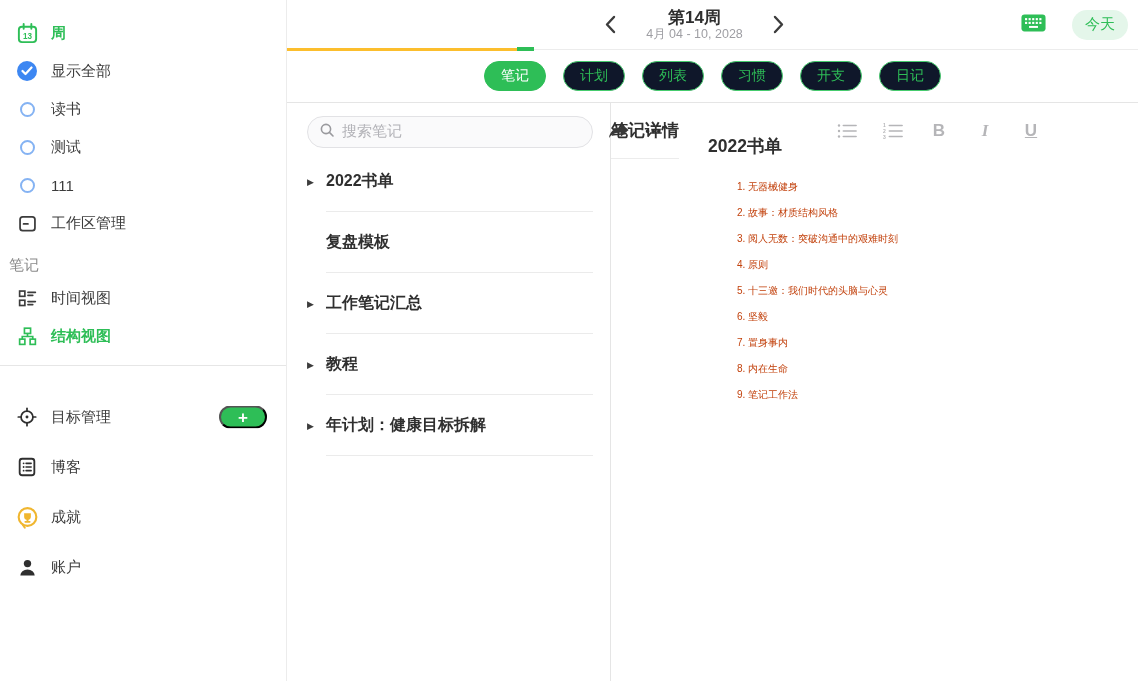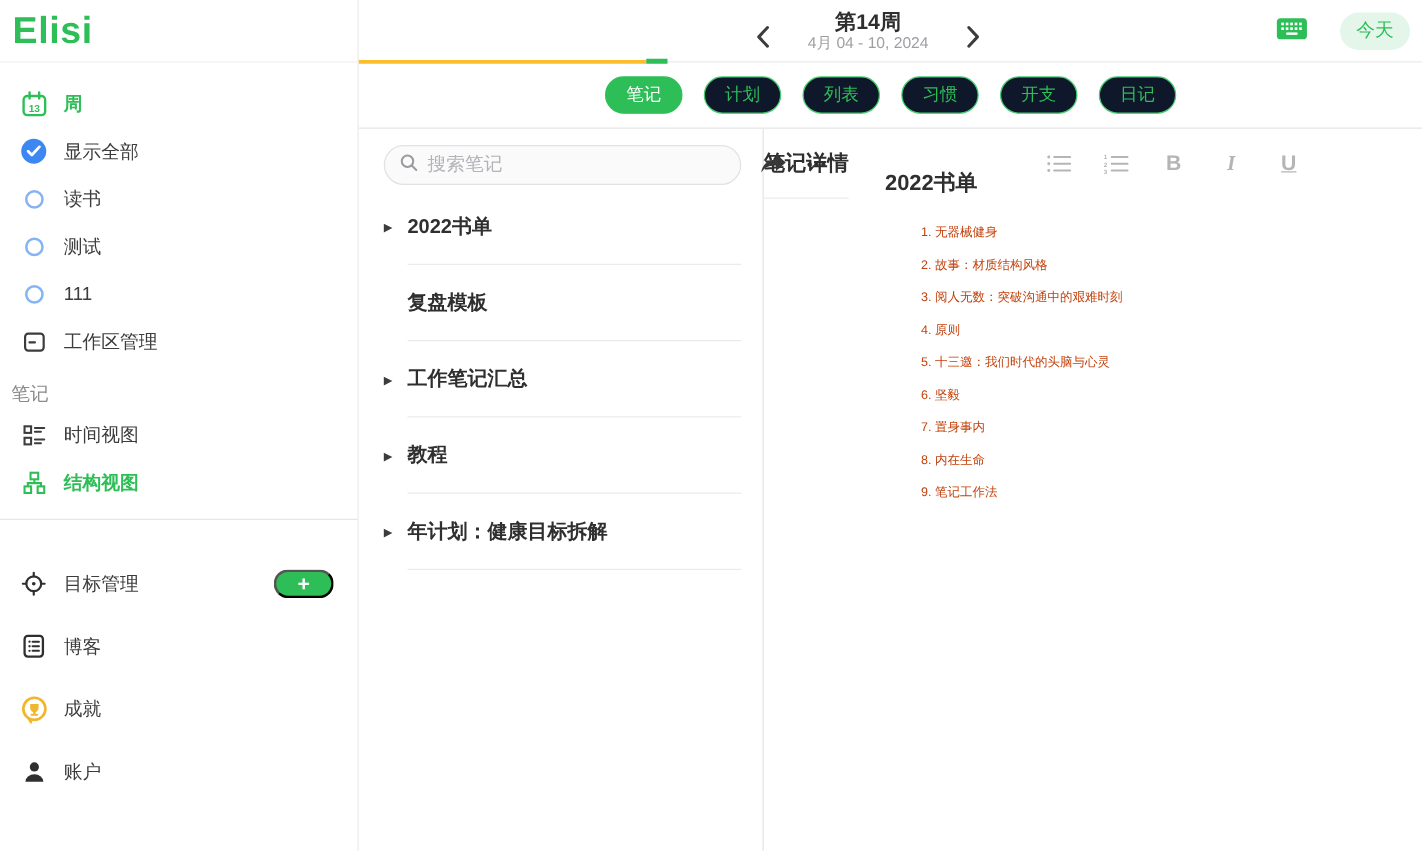--- a/index.html
+++ b/index.html
@@ -33,21 +33,21 @@
   .sub-item{}
   .side-divider{border:none;border-top:1px solid #e6e6e6;margin:10px 0 0 0}
   .bottom-nav{margin-top:26px}
   .bottom-nav .nav-item{height:50px;position:relative}
   .add-pill{position:absolute;right:19px;top:50%;transform:translateY(-50%);width:48px;height:23px;background:var(--green);border-radius:13px;color:#fff;display:flex;align-items:center;justify-content:center;cursor:pointer}
   .add-pill::before{content:"+";font-size:17px;font-weight:bold;line-height:1}
 
   
   .main{flex:1;display:flex;flex-direction:column;min-width:0}
   .header{height:50px;min-height:50px;position:relative;border-bottom:1px solid var(--divider);display:flex;align-items:center;justify-content:center}
-  .week-nav{display:flex;align-items:flex-end;gap:28px;transform:translateX(-18px)}
+  .week-nav{display:flex;align-items:center;gap:28px;transform:translateX(-18px)}
   .chev{background:none;border:none;cursor:pointer;display:flex;align-items:center;padding:2px}
   .week-titles{text-align:center}
   .week-title{font-size:17px;font-weight:bold;color:var(--ink);line-height:19px}
   .week-range{font-size:12.5px;color:var(--gray);line-height:14px}
   .header-right{position:absolute;right:10px;top:0;height:100%;display:flex;align-items:center;gap:26px}
   .kb-btn{background:none;border:none;cursor:pointer;display:flex;align-items:center}
   .today-pill{background:var(--green-light);color:var(--green);font-size:15px;height:30px;padding:14px 13px;border:none;border-radius:16px;cursor:pointer;display:flex;align-items:center}
   .progress{position:absolute;left:0;bottom:-2px;display:flex;align-items:flex-end;z-index:3}
   .progress .seg-y{width:230px;height:3px;background:var(--yellow)}
   .progress .seg-g{width:17px;height:4px;background:var(--green)}
@@ -88,21 +88,20 @@
   .note-body{flex:1;padding:31px 30px 0 29px;overflow:hidden}
   .note-title{font-size:17.5px;font-weight:bold;color:var(--ink)}
   .note-ol{margin:16px 0 0 0;padding-left:40px;font-size:10px;color:#c2410c;line-height:26px}
 </style>
 </head>
 <body>
 
 <div class="app">
 
   <aside class="sidebar">
-    <div class="logo">Elisi</div>
 
     <nav class="nav">
       <div class="nav-item green-text">
         <span class="ic">
           <svg width="23" height="23" viewBox="0 0 24 24" fill="none">
             <rect x="3" y="5" width="18" height="16" rx="3.2" stroke="#2ebe57" stroke-width="2"></rect>
             <line x1="8" y1="2" x2="8" y2="7" stroke="#2ebe57" stroke-width="2" stroke-linecap="round"></line>
             <line x1="16" y1="2" x2="16" y2="7" stroke="#2ebe57" stroke-width="2" stroke-linecap="round"></line>
             <text x="12" y="18.2" font-size="8.5" font-weight="bold" text-anchor="middle" fill="#2ebe57">13</text>
           </svg>
@@ -243,21 +242,21 @@
 
     <header class="header">
       <div class="week-nav">
         <button class="chev">
           <svg width="11" height="19" viewBox="0 0 11 19" fill="none">
             <polyline points="9,2 2,9.5 9,17" stroke="#3c3c3c" stroke-width="2.4" stroke-linecap="round" stroke-linejoin="round"></polyline>
           </svg>
         </button>
         <div class="week-titles">
           <div class="week-title">第14周</div>
-          <div class="week-range">4月 04 - 10, 2024</div>
+          <div class="week-range">4月 04 - 10, 2028</div>
         </div>
         <button class="chev">
           <svg width="11" height="19" viewBox="0 0 11 19" fill="none">
             <polyline points="2,2 9,9.5 2,17" stroke="#3c3c3c" stroke-width="2.4" stroke-linecap="round" stroke-linejoin="round"></polyline>
           </svg>
         </button>
       </div>
 
       <div class="header-right">
         <button class="kb-btn">

